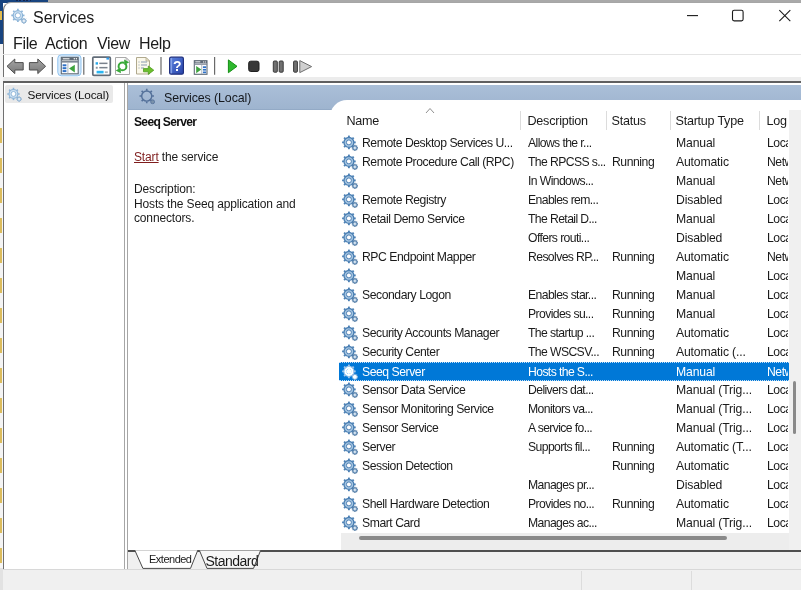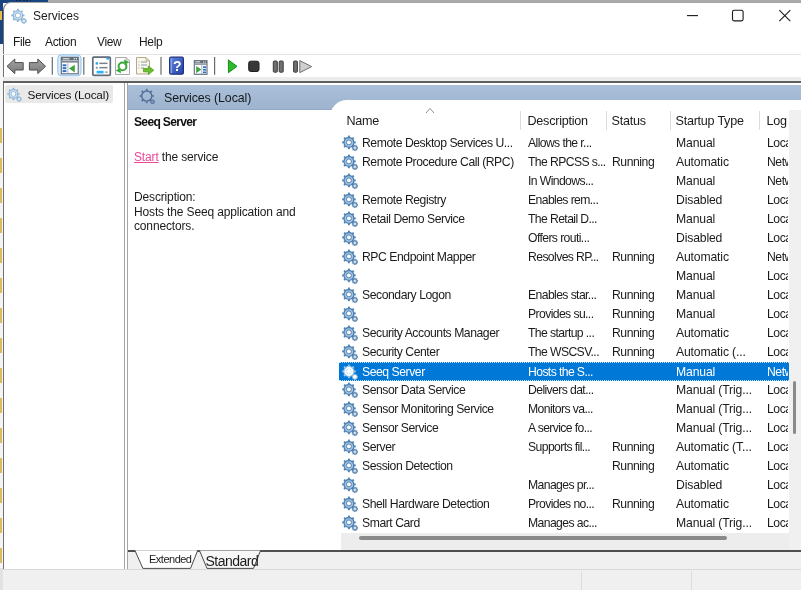--- a/index.html
+++ b/index.html
@@ -12,47 +12,47 @@
 #bgleftblue{left:0;top:0;width:3px;height:44px;background:#18447f}
 #bgleftorange{left:0;top:11px;width:2px;height:9px;background:#e2bb4e}
 #bgleftwhite{left:0;top:44px;width:3px;height:524px;background:#f6f6f6}
 #bgleftyellow{left:0;top:128px;width:2px;height:436px;
   background:repeating-linear-gradient(180deg,#dcbc5d 0px,#dcbc5d 15px,#f4f4f4 15px,#f4f4f4 30px)}
 #bgleftbottom{left:0;top:568px;width:3px;height:22px;background:#e2e2e2}
 
 #win{left:2.5px;top:2px;width:798.5px;height:588px;background:#fff;
   border-left:1px solid #707070;border-top:1px solid #a6a6a6;border-top-left-radius:8px}
 
-#title{left:33px;top:9px;font-size:12px;color:#1b1b1b}
+#title{left:33px;top:9px;font-size:16px;color:#1b1b1b}
 #tgear{left:11px;top:8px;width:16px;height:16px}
 
 #wbtns{left:680px;top:8px;width:118px;height:16px}
 
-.menu{top:35px;font-size:12px;letter-spacing:-0.35px;color:#1b1b1b}
+.menu{top:35px;font-size:16px;letter-spacing:-0.35px;color:#1b1b1b}
 #mfile{left:13px}#maction{left:45px}#mview{left:97px}#mhelp{left:139px}
 #menuline{left:3px;top:53.6px;width:798px;height:1px;background:#e4e4e4}
 
 #toolbar{left:0px;top:54px;width:330px;height:26px}
 #tbgrey{left:3px;top:76.5px;width:798px;height:5px;background:#ececec}
 #tbdark{left:3px;top:81px;width:798px;height:1.7px;background:#606060}
 
 #treesel{left:4.5px;top:85px;width:108.5px;height:17.6px;background:#e9e9e9;border-radius:2px}
 #treegear{left:7px;top:86.5px;width:15px;height:15px}
 #treetxt{left:27.5px;top:87.8px;font-size:11.8px;letter-spacing:-0.2px;color:#111}
 #split1{left:124px;top:82.6px;width:1px;height:486.5px;background:#a6a6a6}
 #split2{left:127px;top:82.6px;width:1px;height:486.5px;background:#a6a6a6}
 
 #hbar{left:128px;top:85px;width:673px;height:24.7px;background:linear-gradient(#aabfd8,#9eb4cf);border-bottom:1px solid #93aac6}
 #hgear{left:138.5px;top:88px;width:16.5px;height:16.5px}
 #htxt{left:164px;top:90.5px;font-size:12.4px;letter-spacing:-0.1px;color:#14181d}
 
 #svname{left:134px;top:115.2px;font-size:12.1px;letter-spacing:-0.7px;font-weight:bold;color:#101010}
 #svstart{left:134px;top:149.5px;font-size:12px;letter-spacing:-0.15px;color:#1b1b1b}
-#svstart a{color:#ec4899;}
-#svdesc{left:134px;top:190px;font-size:12px;letter-spacing:-0.15px;color:#1b1b1b;line-height:14.6px;width:200px}
+#svstart a{color:#7f1d1d;}
+#svdesc{left:134px;top:182px;font-size:12px;letter-spacing:-0.15px;color:#1b1b1b;line-height:14.6px;width:200px}
 
 #panel{left:330px;top:99.5px;width:471px;height:451.5px;background:#fff;border-top-left-radius:17px}
 
 .hc{position:absolute;top:114.4px;font-size:12.6px;letter-spacing:-0.25px;color:#1b1b1b}
 #hsort{left:425px;top:107px;width:10px;height:7px}
 .hsep{position:absolute;top:111px;width:1px;height:18.5px;background:#dcdcdc}
 
 #corner{left:341px;top:533px;width:460px;height:17.6px;background:#ededed}
 #vtrack{left:789px;top:110px;width:12px;height:441px;background:#f0f0f0}
 #vthumb{left:793px;top:381px;width:2.6px;height:53px;background:#8a8a8a;border-radius:2px}

